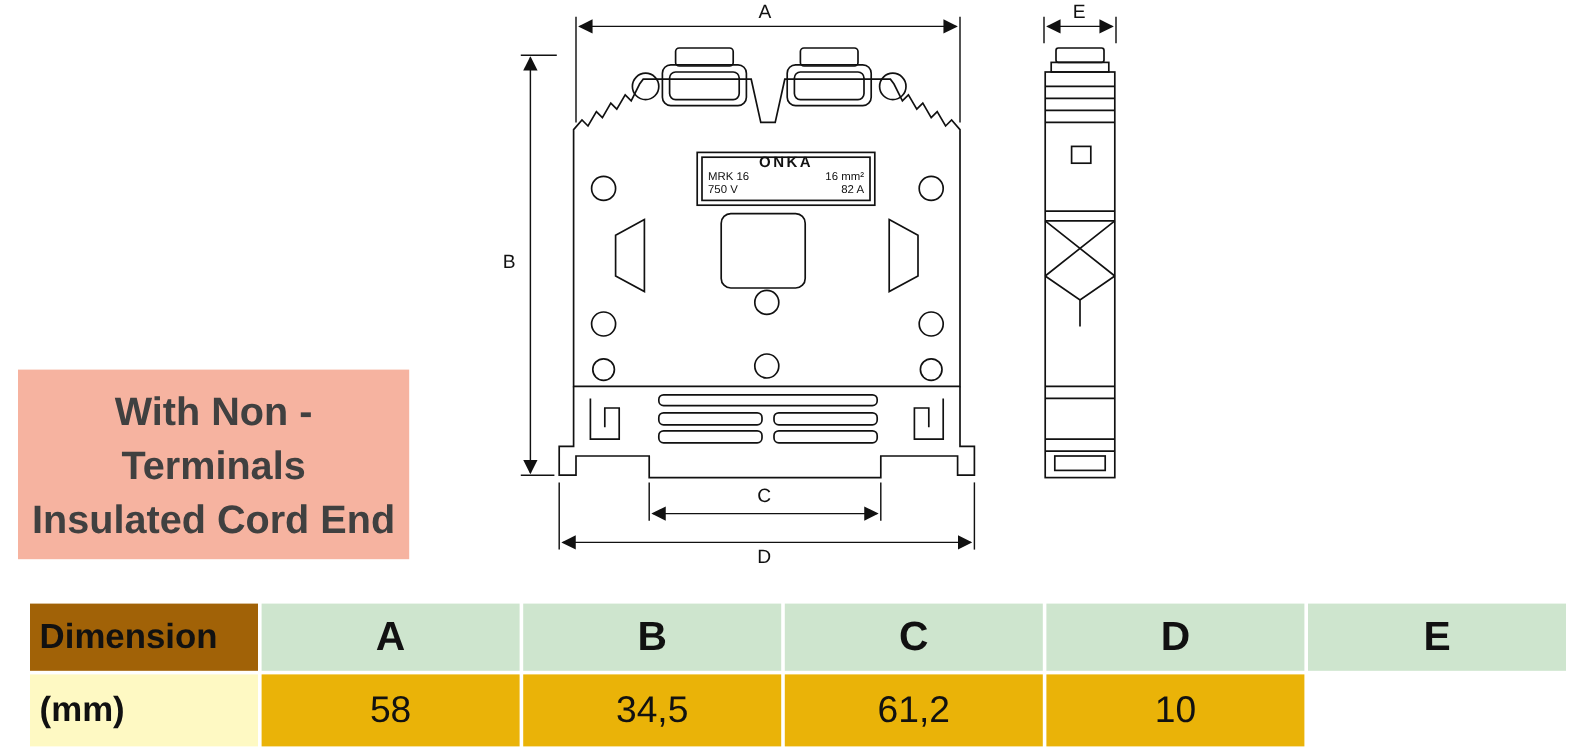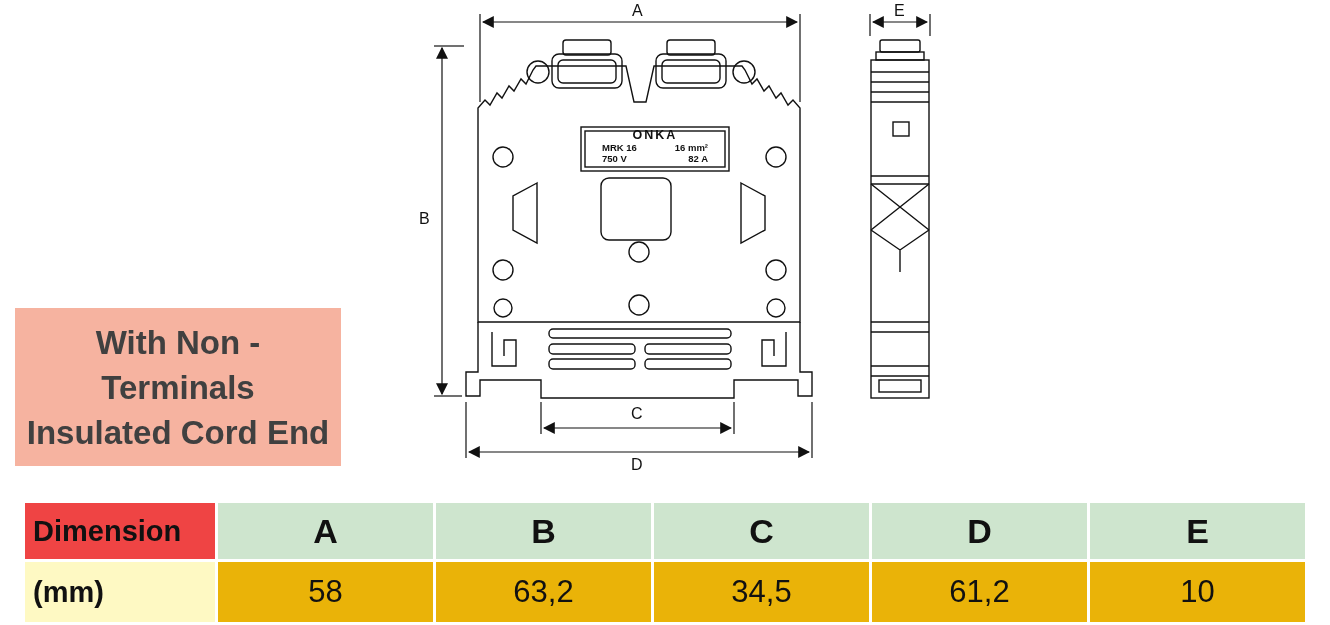--- a/index.html
+++ b/index.html
@@ -3,33 +3,33 @@
 <meta charset="utf-8">
 <style>
   html,body{margin:0;padding:0;background:#fff;}
   .page{position:relative;width:1330px;height:625px;background:#fff;overflow:hidden;
         font-family:"Liberation Sans",sans-serif;color:#111;}
   svg{position:absolute;left:0;top:0;}
   .dim-label{position:absolute;font-size:16px;color:#111;}
   .plate-text{position:absolute;left:582px;top:129px;width:146px;height:40px;
               display:flex;flex-direction:column;justify-content:flex-start;}
   .plate-brand{font-size:12.5px;font-weight:bold;letter-spacing:2px;text-align:center;line-height:13px;}
-  .plate-row{display:flex;justify-content:space-between;padding:0 20px;font-size:9.5px;
-             font-weight:bold;line-height:11px;}
+  .plate-row{display:flex;justify-content:space-between;padding:0 8px;font-size:9.5px;
+             font-weight:normal;line-height:11px;}
   .callout{position:absolute;left:15px;top:308px;width:326px;height:158px;background:#f6b3a0;
            display:flex;flex-direction:column;justify-content:center;align-items:center;
            text-align:center;font-size:33px;font-weight:bold;line-height:45px;color:#404040;}
   .dim-table{position:absolute;left:25px;top:503px;width:1280px;
              display:grid;grid-template-columns:190px repeat(5,1fr);
              grid-template-rows:56px 60px;gap:3px;background:#fff;}
   .cell{display:flex;align-items:center;justify-content:center;}
   .cell.headcol{justify-content:flex-start;padding-left:8px;font-weight:bold;font-size:29px;}
   .cell.letter{background:#cee5ce;font-weight:bold;font-size:34px;}
   .cell.val{background:#eab308;font-size:31px;}
-  .cell.hc1{background:#ef4444;}
+  .cell.hc1{background:#a16207;}
   .cell.hc2{background:#fef9c3;}
 </style>
 </head>
 <body>
 
 <div class="page">
 
   <svg width="1330" height="500" viewBox="0 0 1330 500">
     <defs>
       <marker id="arr" viewBox="0 0 10 10" refX="9" refY="5" markerWidth="10" markerHeight="10" orient="auto-start-reverse">
@@ -134,19 +134,18 @@
 
   <div class="dim-table">
     <div class="cell headcol hc1">Dimension</div>
     <div class="cell letter">A</div>
     <div class="cell letter">B</div>
     <div class="cell letter">C</div>
     <div class="cell letter">D</div>
     <div class="cell letter">E</div>
     <div class="cell headcol hc2">(mm)</div>
     <div class="cell val">58</div>
-    <div class="cell val">63,2</div>
     <div class="cell val">34,5</div>
     <div class="cell val">61,2</div>
     <div class="cell val">10</div>
   </div>
 
 </div>
 
 </body></html>

